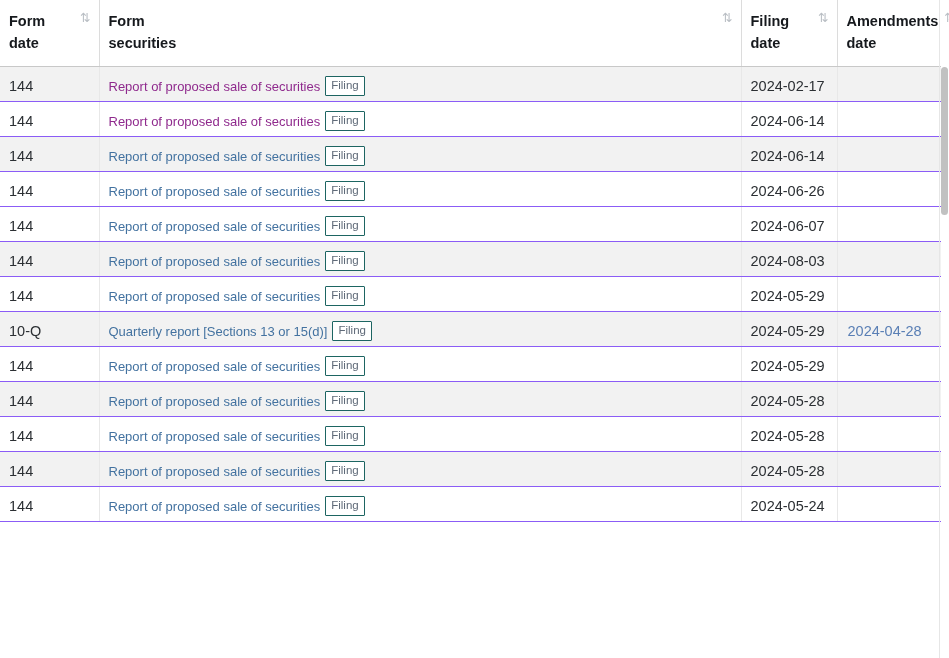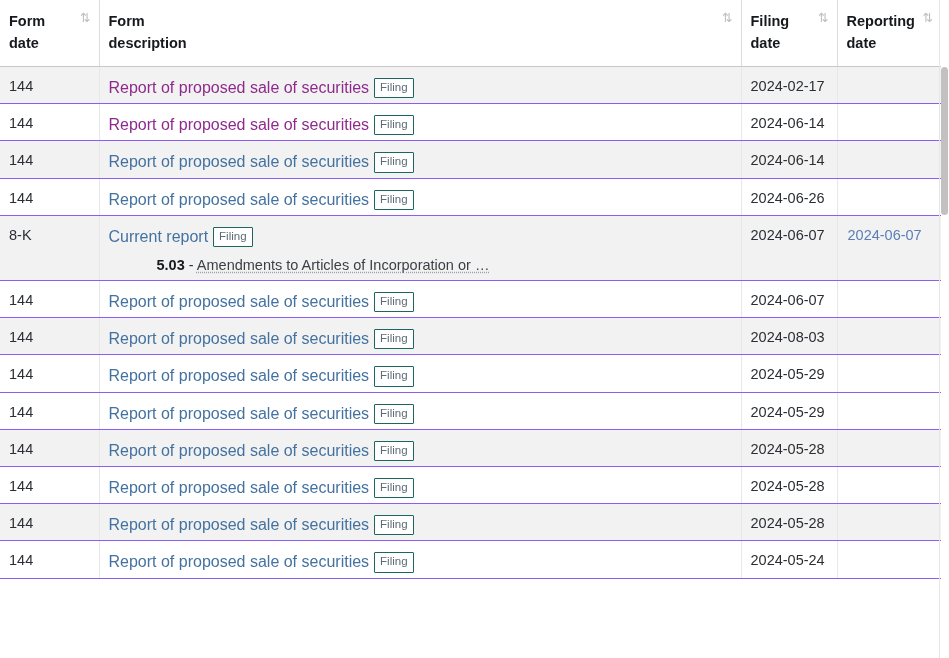--- a/index.html
+++ b/index.html
@@ -87,21 +87,21 @@
   tbody tr.odd  { background: #f2f2f2; }
   tbody tr.even { background: #ffffff; }
 
   td.form-type   { color: #2b2f33; }
   td.filing-date { text-align: right; color: #2b2f33; white-space: nowrap; padding-right: 12px; }
   td.report-date { color: #5a7fb5; white-space: nowrap; padding-left: 10px; }
 
   a.desc-link {
     color: #4372a0;
     text-decoration: none;
-    font-size: 16px;
+    font-size: 13px;
     text-align: right;
   }
   a.desc-link.visited { color: #8f2a8d; }
 
   .badge-filing {
     display: inline-block;
     border: 1px solid #1d6562;
     color: #5f6a78;
     background: #ffffff;
     font-size: 11.5px;
@@ -177,38 +177,38 @@
                 <span>Form</span>
                 <span class="w2">date</span>
               </span>
               <span class="sort-icon">⇅</span>
             </div>
           </th>
           <th>
             <div class="th-inner">
               <span class="th-label">
                 <span>Form</span>
-                <span class="w2">description</span>
+                <span class="w2">securities</span>
               </span>
               <span class="sort-icon">⇅</span>
             </div>
           </th>
           <th>
             <div class="th-inner">
               <span class="th-label">
                 <span>Filing</span>
                 <span class="w2">date</span>
               </span>
               <span class="sort-icon">⇅</span>
             </div>
           </th>
           <th>
             <div class="th-inner">
               <span class="th-label">
-                <span>Reporting</span>
+                <span>Amendments</span>
                 <span class="w2">date</span>
               </span>
               <span class="sort-icon">⇅</span>
             </div>
           </th>
         </tr>
       </thead>
       <tbody id="filings-body">
           <tr class="odd">
             <td class="form-type">144</td>
@@ -235,52 +235,51 @@
             <td class="report-date"></td>
           </tr>
           <tr class="even">
             <td class="form-type">144</td>
             <td class="form-desc">
               <div><a class="desc-link" href="#">Report of proposed sale of securities</a><span class="badge-filing">Filing</span></div>
             </td>
             <td class="filing-date">2024-06-26</td>
             <td class="report-date"></td>
           </tr>
-          <tr class="odd">
-            <td class="form-type">8-K</td>
-            <td class="form-desc">
-              <div><a class="desc-link" href="#">Current report</a><span class="badge-filing">Filing</span></div>
-              <div class="item-line"><span class="item-num">5.03</span><span> - </span><span class="item-desc">Amendments to Articles of Incorporation or …</span></div>
+          <tr class="even">
+            <td class="form-type">144</td>
+            <td class="form-desc">
+              <div><a class="desc-link" href="#">Report of proposed sale of securities</a><span class="badge-filing">Filing</span></div>
             </td>
             <td class="filing-date">2024-06-07</td>
-            <td class="report-date">2024-06-07</td>
-          </tr>
-          <tr class="even">
-            <td class="form-type">144</td>
-            <td class="form-desc">
-              <div><a class="desc-link" href="#">Report of proposed sale of securities</a><span class="badge-filing">Filing</span></div>
-            </td>
-            <td class="filing-date">2024-06-07</td>
             <td class="report-date"></td>
           </tr>
           <tr class="odd">
             <td class="form-type">144</td>
             <td class="form-desc">
               <div><a class="desc-link" href="#">Report of proposed sale of securities</a><span class="badge-filing">Filing</span></div>
             </td>
             <td class="filing-date">2024-08-03</td>
             <td class="report-date"></td>
           </tr>
           <tr class="even">
             <td class="form-type">144</td>
             <td class="form-desc">
               <div><a class="desc-link" href="#">Report of proposed sale of securities</a><span class="badge-filing">Filing</span></div>
             </td>
             <td class="filing-date">2024-05-29</td>
             <td class="report-date"></td>
+          </tr>
+          <tr class="odd">
+            <td class="form-type">10-Q</td>
+            <td class="form-desc">
+              <div><a class="desc-link" href="#">Quarterly report [Sections 13 or 15(d)]</a><span class="badge-filing">Filing</span></div>
+            </td>
+            <td class="filing-date">2024-05-29</td>
+            <td class="report-date">2024-04-28</td>
           </tr>
           <tr class="even">
             <td class="form-type">144</td>
             <td class="form-desc">
               <div><a class="desc-link" href="#">Report of proposed sale of securities</a><span class="badge-filing">Filing</span></div>
             </td>
             <td class="filing-date">2024-05-29</td>
             <td class="report-date"></td>
           </tr>
           <tr class="odd">

